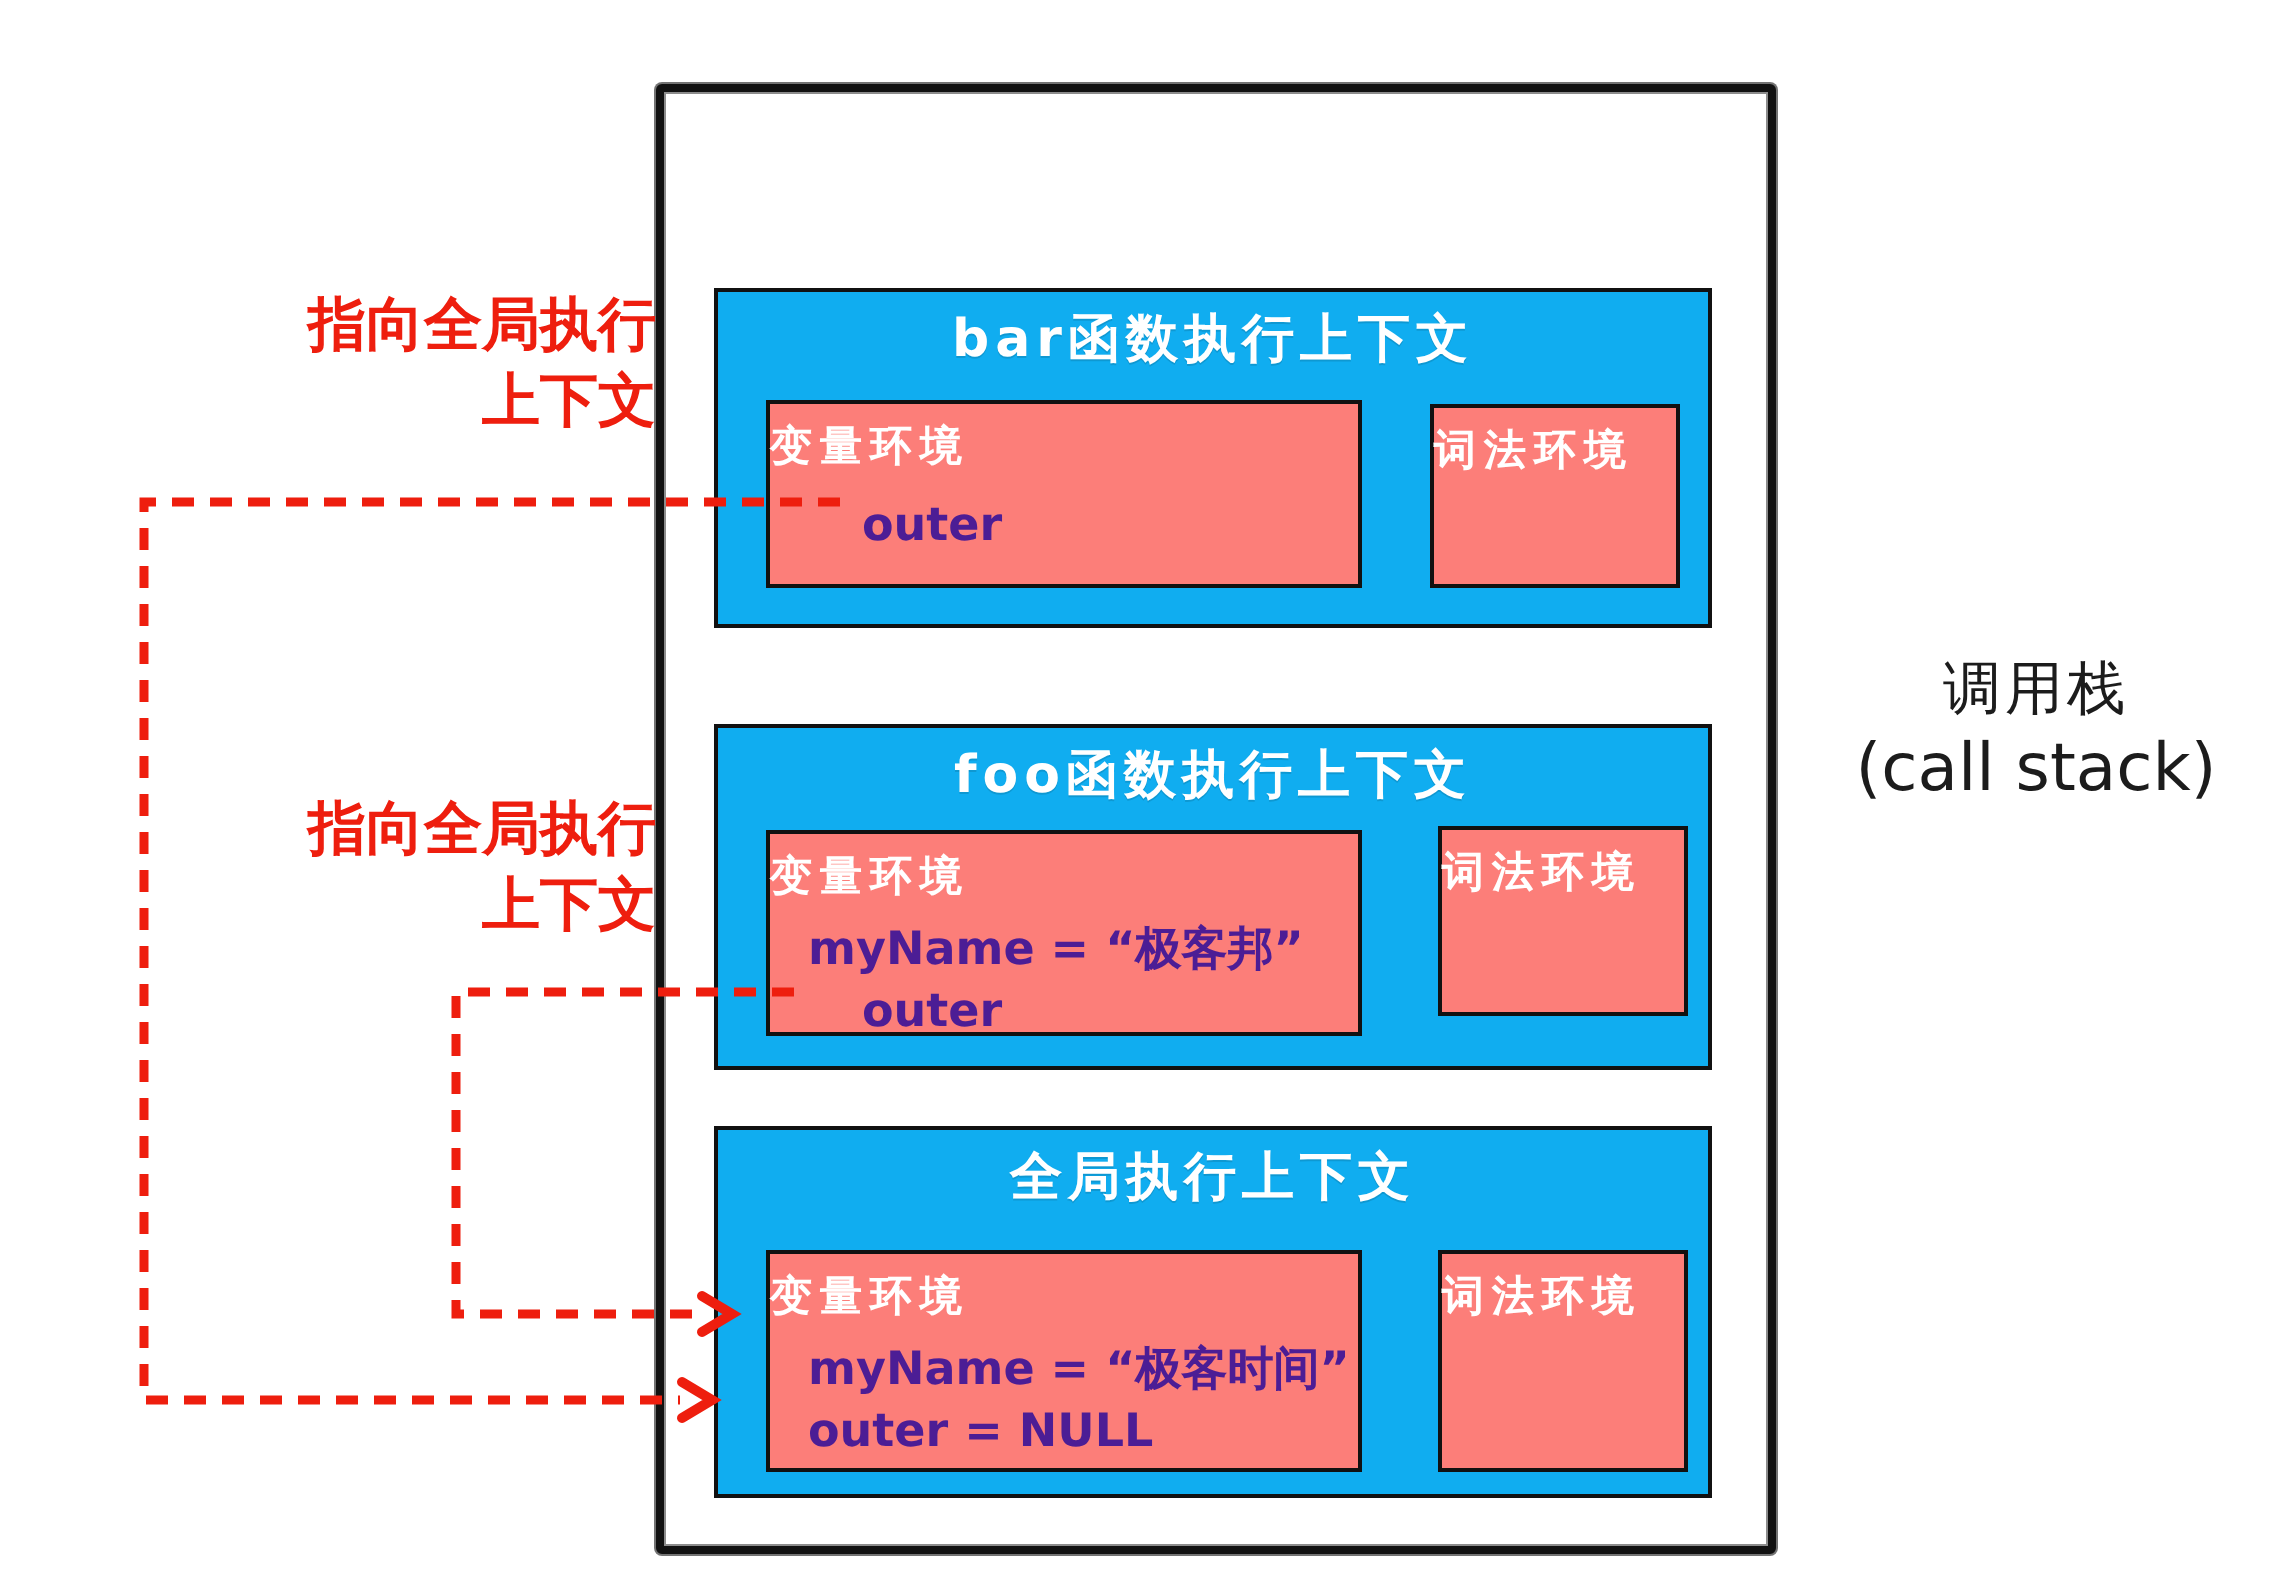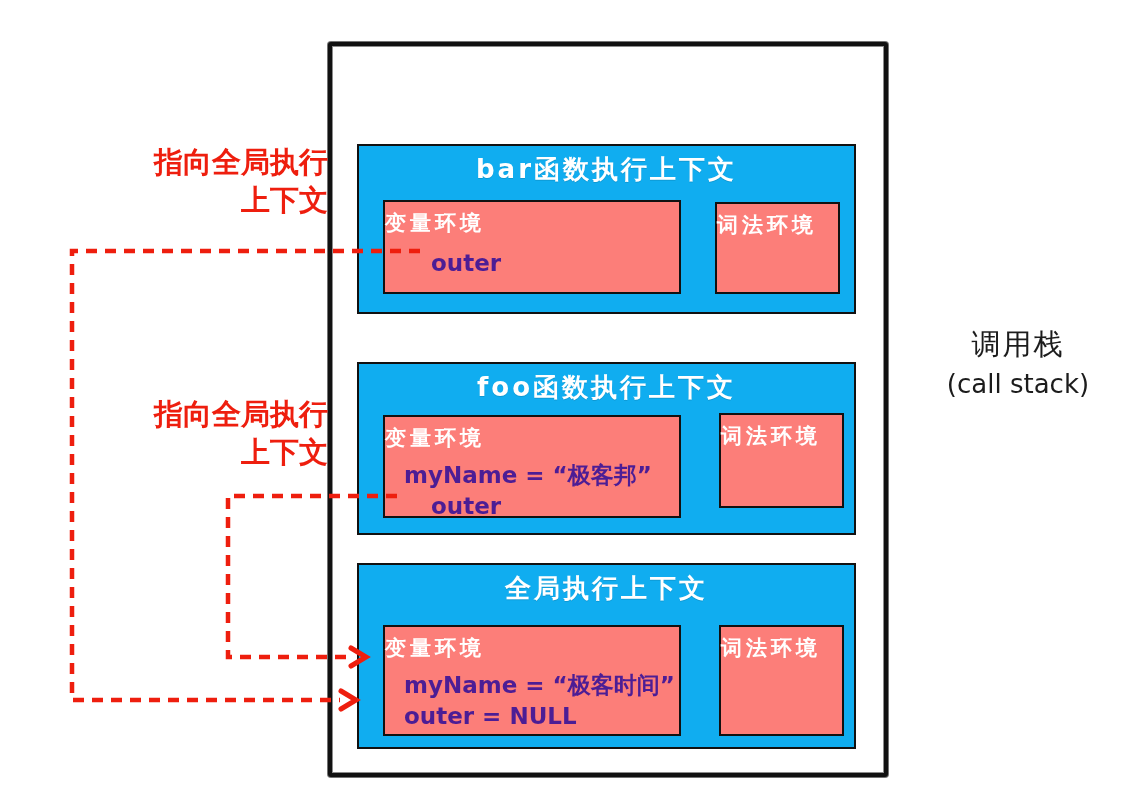--- a/index.html
+++ b/index.html
@@ -23,21 +23,21 @@
   
   .red-label{position:absolute;width:220px;text-align:right;
     font-size:29px;font-weight:bold;line-height:38px;color:var(--red);z-index:5;}
   .red-label.top{left:108px;top:143px;}
   .red-label.mid{left:108px;top:395px;}
 
   
   .callstack-label{position:absolute;left:912px;top:324px;width:212px;
     text-align:center;color:var(--text-dark);z-index:5;}
   .callstack-label .cs-cn{font-size:29px;line-height:40px;letter-spacing:2px;}
-  .callstack-label .cs-en{font-size:26px;line-height:40px;}
+  .callstack-label .cs-en{font-size:33px;line-height:40px;}
 
   
   .outer-box{position:absolute;left:328px;top:42px;width:560px;height:735px;
     border:4px solid var(--ink);border-radius:3px;background:#fff;
     box-shadow:0 0 0 1px rgba(0,0,0,.55), inset 0 0 0 1px rgba(0,0,0,.45);}
 
   
   .ctx{position:absolute;left:25px;width:499px;background:var(--blue);
     border:2px solid var(--ink);}
   .ctx-bar{top:98px;height:170px;}

